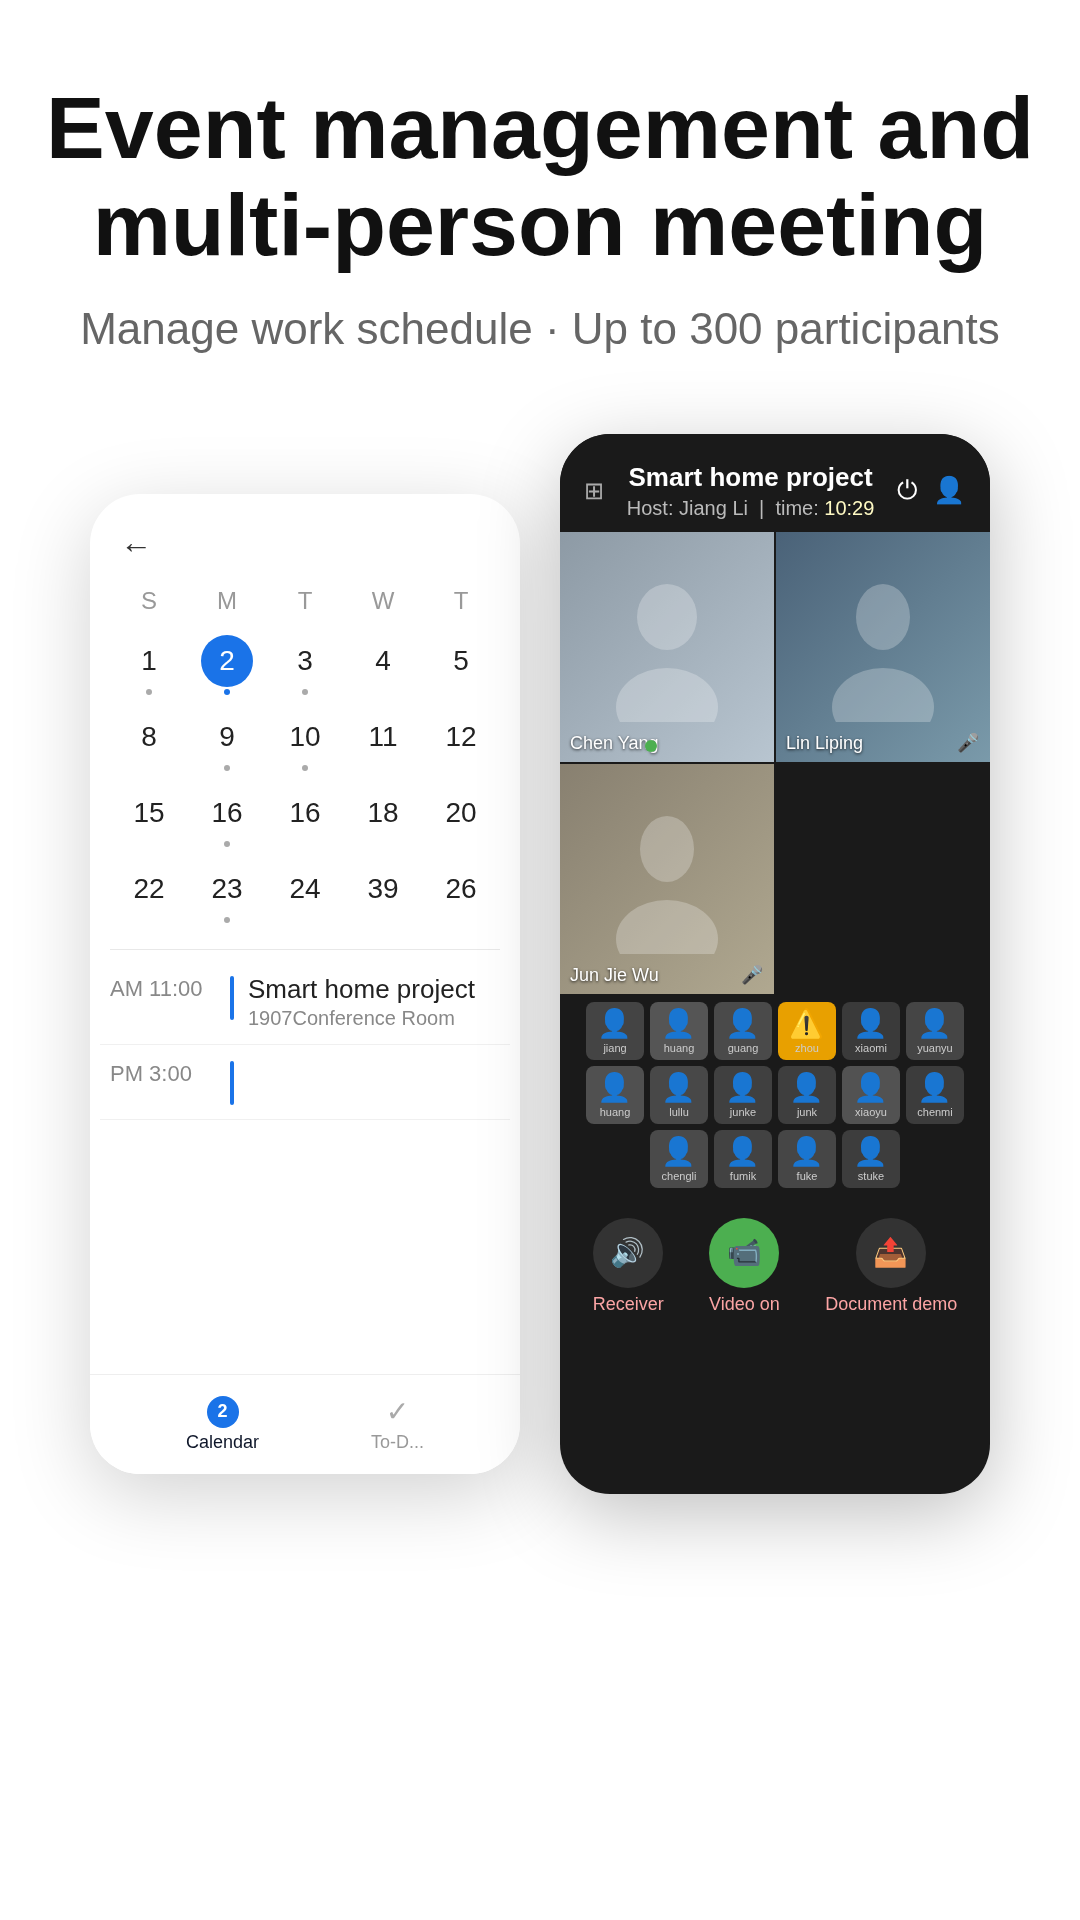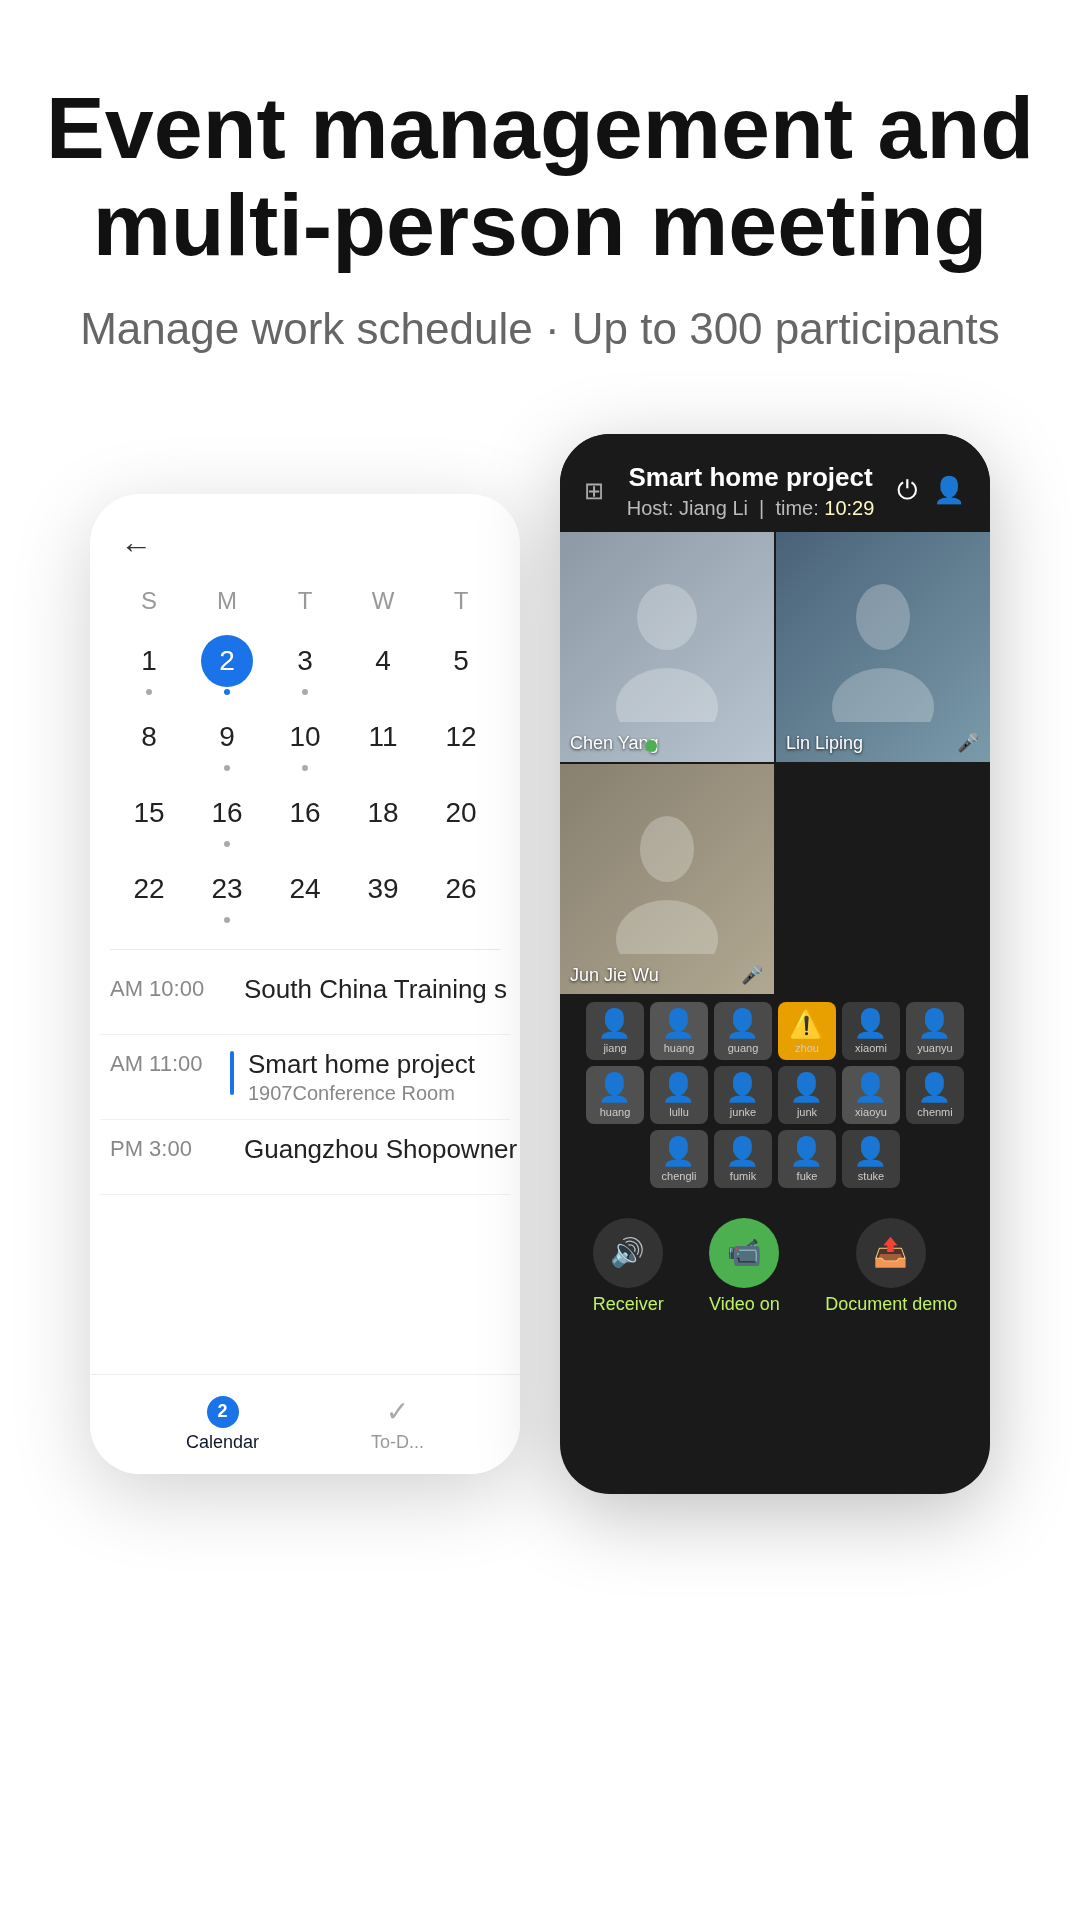--- a/index.html
+++ b/index.html
@@ -401,21 +401,21 @@
       color: #fff;
     }
 
     .meet-control-icon.green {
       background: #4caf50;
       color: #fff;
     }
 
     .meet-control-label {
       font-size: 18px;
-      color: #bef264;
+      color: #fca5a5;
     }
 
     
     .face-bg-1 { background: linear-gradient(135deg, #8d9aa5 0%, #b8c5d0 100%); }
     .face-bg-2 { background: linear-gradient(135deg, #4a6278 0%, #7a9aaa 100%); }
     .face-bg-3 { background: linear-gradient(135deg, #7a7a7a 0%, #aaaaaa 100%); }
     .face-bg-4 { background: linear-gradient(135deg, #888070 0%, #b0a890 100%); }
 
     .person-silhouette {
       display: flex;
@@ -544,40 +544,30 @@
             </div>
         </div>
       </div>
     </div>
 
     <div class="cal-divider"></div>
 
 
     <div class="cal-events">
       <div class="cal-event-row">
-        <span class="cal-event-time">AM 10:00</span>
-        <div class="cal-event-bar"></div>
-        <div class="cal-event-info">
-          <div class="cal-event-name">South China Training s</div>
-        </div>
-      </div>
-      <div class="cal-event-row">
         <span class="cal-event-time">AM 11:00</span>
         <div class="cal-event-bar"></div>
         <div class="cal-event-info">
           <div class="cal-event-name">Smart home project</div>
           <div class="cal-event-sub">1907Conference Room</div>
         </div>
       </div>
       <div class="cal-event-row">
         <span class="cal-event-time">PM 3:00</span>
         <div class="cal-event-bar"></div>
-        <div class="cal-event-info">
-          <div class="cal-event-name">Guangzhou Shopowner</div>
-        </div>
       </div>
     </div>
 
     <div class="cal-bottom-nav">
       <div class="cal-nav-item">
         <div class="cal-nav-badge">2</div>
         <span class="cal-nav-label">Calendar</span>
       </div>
       <div class="cal-nav-item">
         <span style="font-size:28px;color:#aaa;">✓</span>

